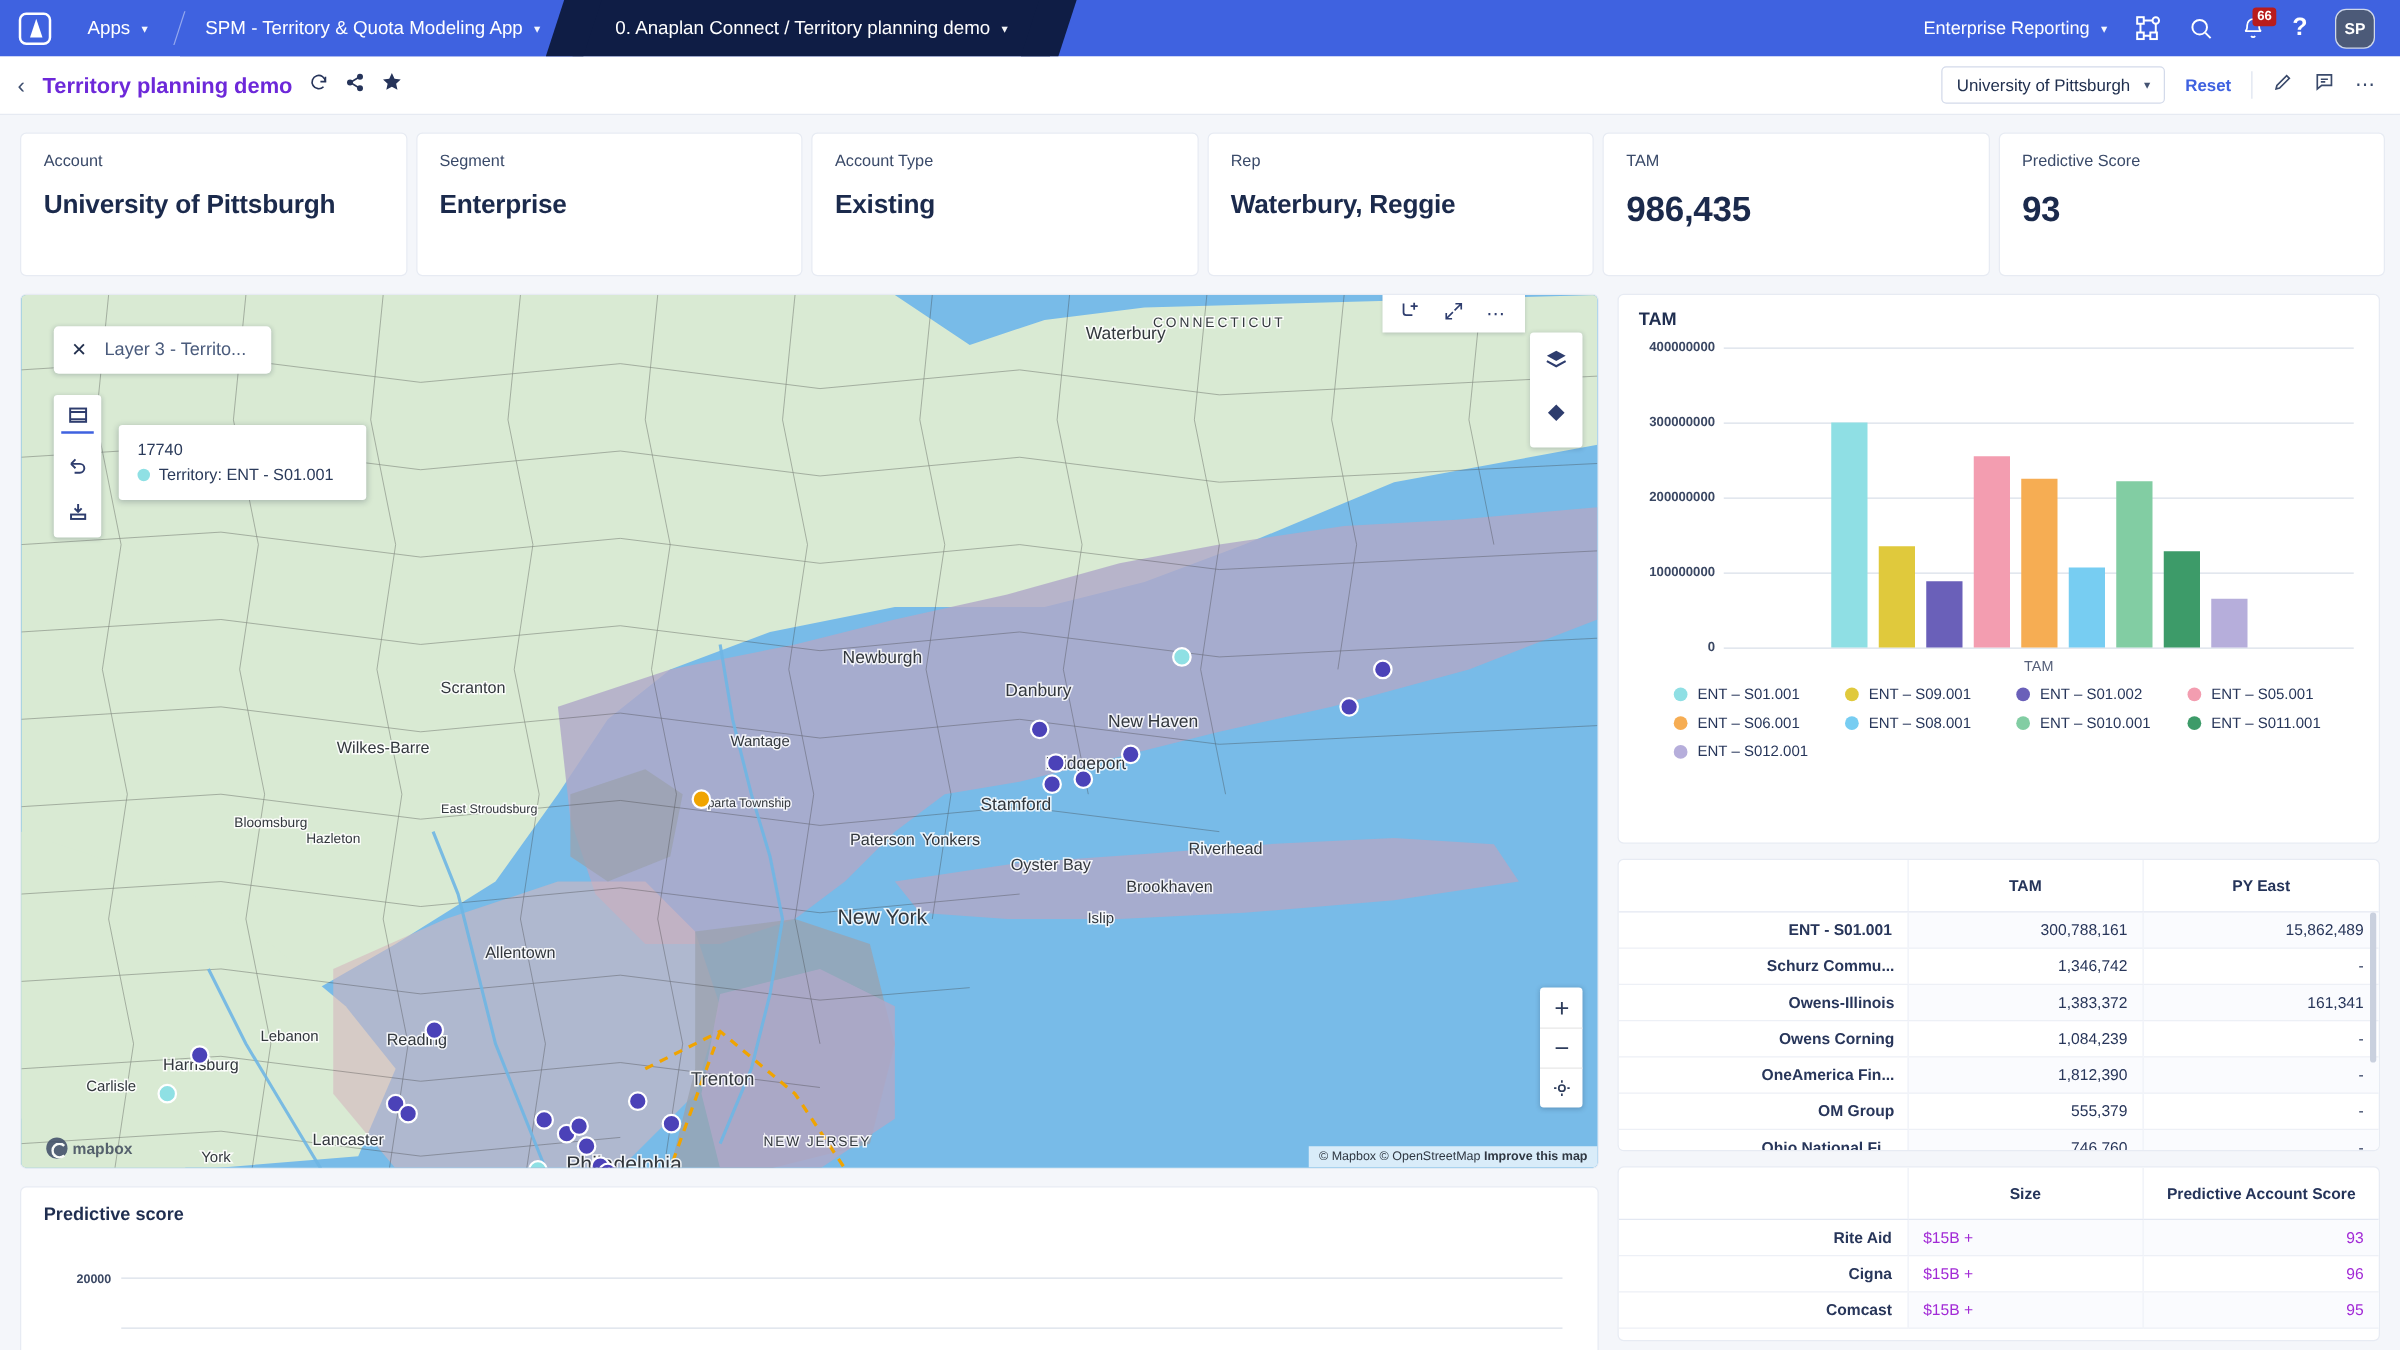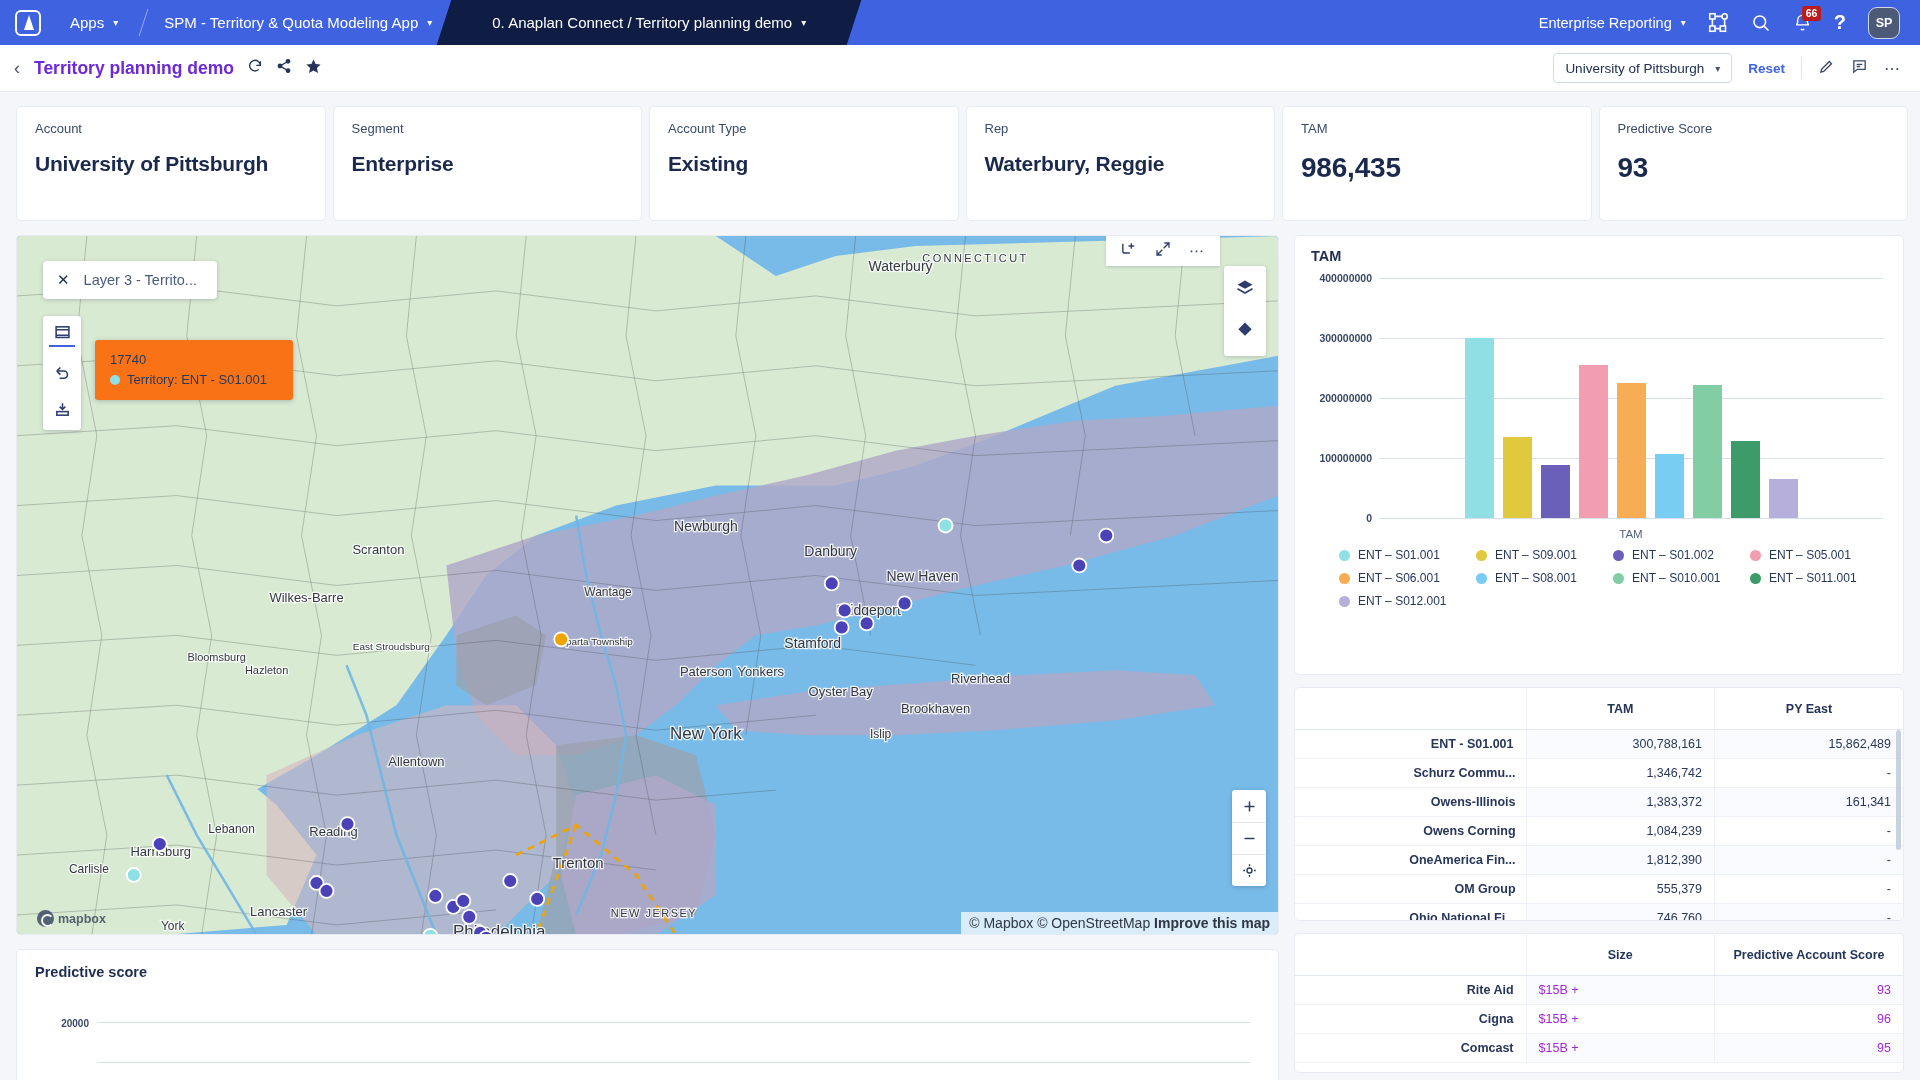--- a/index.html
+++ b/index.html
@@ -123,21 +123,21 @@
   }
   .layer-chip .x { font-size: 15px; color: #22304e; cursor: pointer; font-weight: 500;}
   .tool-strip {
     position: absolute; left: 26px; top: 80px; width: 38px; background: #fff;
     border-radius: 3px; box-shadow: 0 1px 4px rgba(20,30,60,.22);
     display: flex; flex-direction: column; align-items: center; padding: 7px 0 9px 0; gap: 13px;
   }
   .tool-strip .t { width: 26px; height: 24px; display: flex; align-items: center; justify-content: center; cursor: pointer; }
   .tool-strip .t.sel { border-bottom: 2.5px solid #3f62e0; padding-bottom: 3px; }
   .map-tooltip {
-    position: absolute; left: 78px; top: 104px; background: #f97316; border-radius: 3px;
+    position: absolute; left: 78px; top: 104px; background: #ffffff; border-radius: 3px;
     box-shadow: 0 1px 5px rgba(20,30,60,.25); padding: 12px 26px 13px 15px; min-width: 160px;
   }
   .map-tooltip .tt-id { font-size: 13px; color: #2a3a5a; margin-bottom: 5px; }
   .map-tooltip .tt-row { display: flex; align-items: center; gap: 7px; font-size: 13px; color: #2a3a5a; }
   .dot-cyan { width: 10px; height: 10px; border-radius: 50%; background: #8fe0e4; }
   .map-top-tools {
     position: absolute; right: 58px; top: 0; background: #fff; height: 30px;
     display: flex; align-items: center; gap: 18px; padding: 0 14px;
     box-shadow: 0 1px 3px rgba(20,30,60,.18);
   }
@@ -157,21 +157,21 @@
   }
   .map-zoom div + div { border-top: 1px solid #e7e7e7; }
   .mapbox-logo {
     position: absolute; left: 20px; bottom: 7px; display: flex; align-items: center;
     gap: 4px; color: #3f4a5c; font-size: 12.5px; font-weight: bold; opacity: .85;
   }
   .mb-circle { width: 17px; height: 17px; border-radius: 50%; background: #3d4b66; display: inline-block; position: relative;}
   .mb-circle:after { content:""; position:absolute; left:4px; top:4px; width:9px; height:9px; border-radius:50%; border:2px solid #fff; border-right-color: transparent;}
   .map-attrib {
     position: absolute; right: 0; bottom: 0; background: rgba(255,255,255,.72);
-    font-size: 14px; color: #2f3742; padding: 3px 8px;
+    font-size: 10px; color: #2f3742; padding: 3px 8px;
   }
   .map-attrib b { font-weight: bold; }
 
   
   .pscore-card {
     margin-top: 14px; background: #fff; border: 1px solid #e7ebf3; border-radius: 5px;
     height: 146px; padding: 14px 18px 0 18px; position: relative; overflow: hidden;
   }
   .pscore-title { font-size: 14.5px; font-weight: bold; color: #1f2e50; }
 

